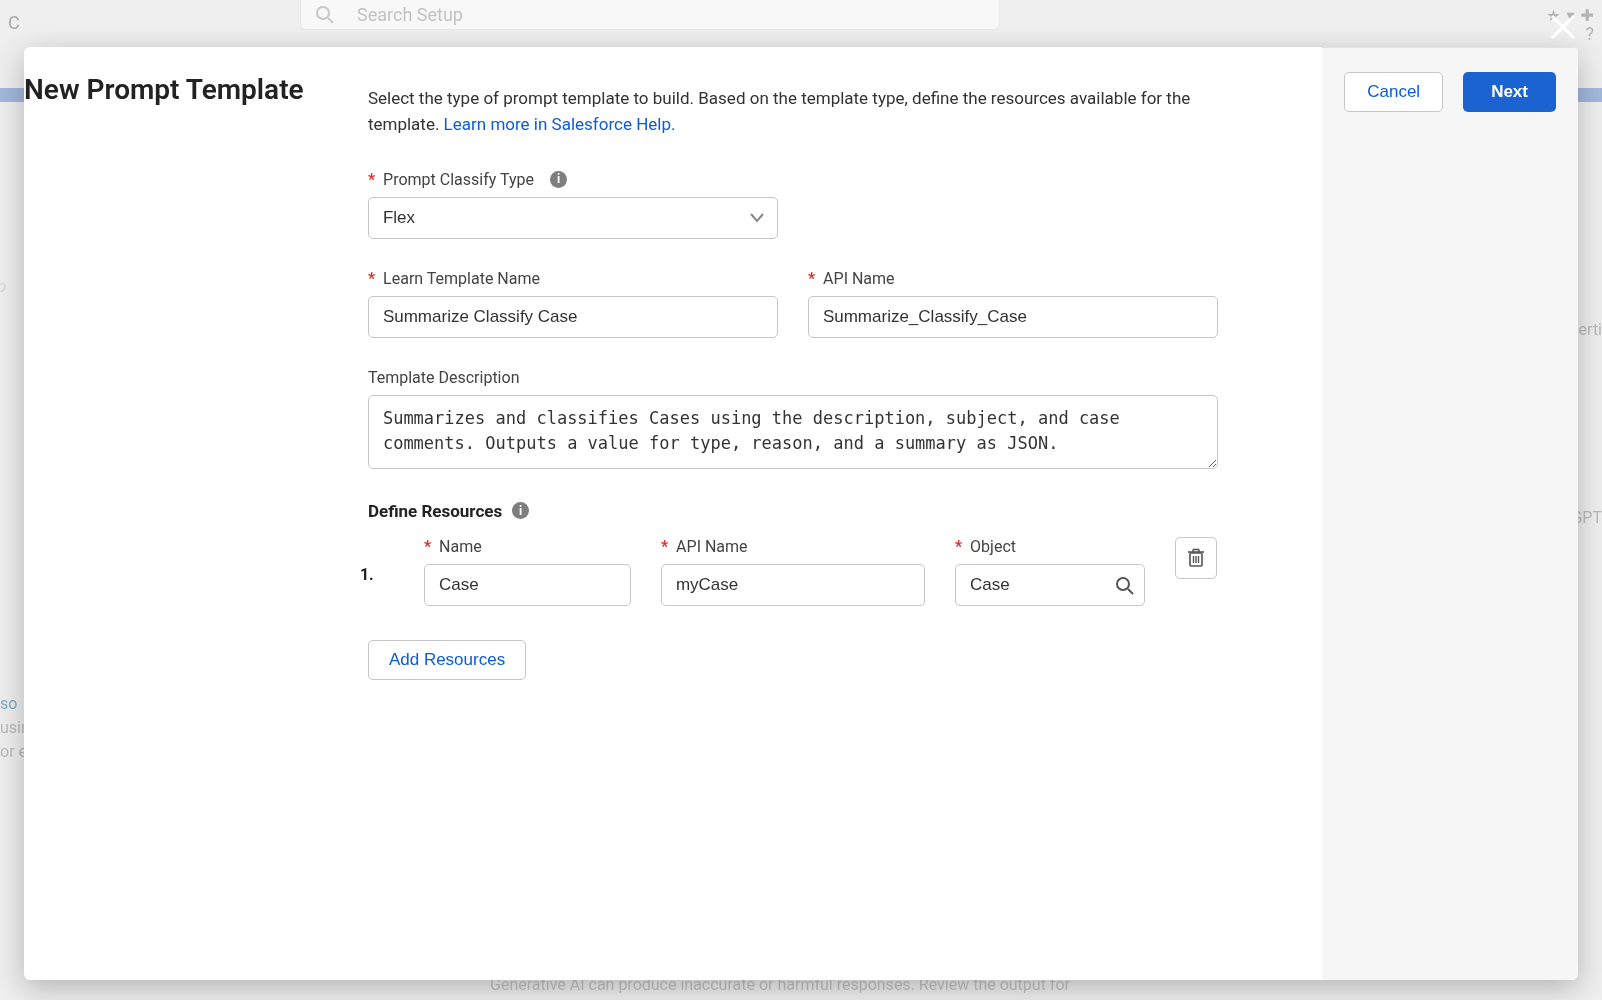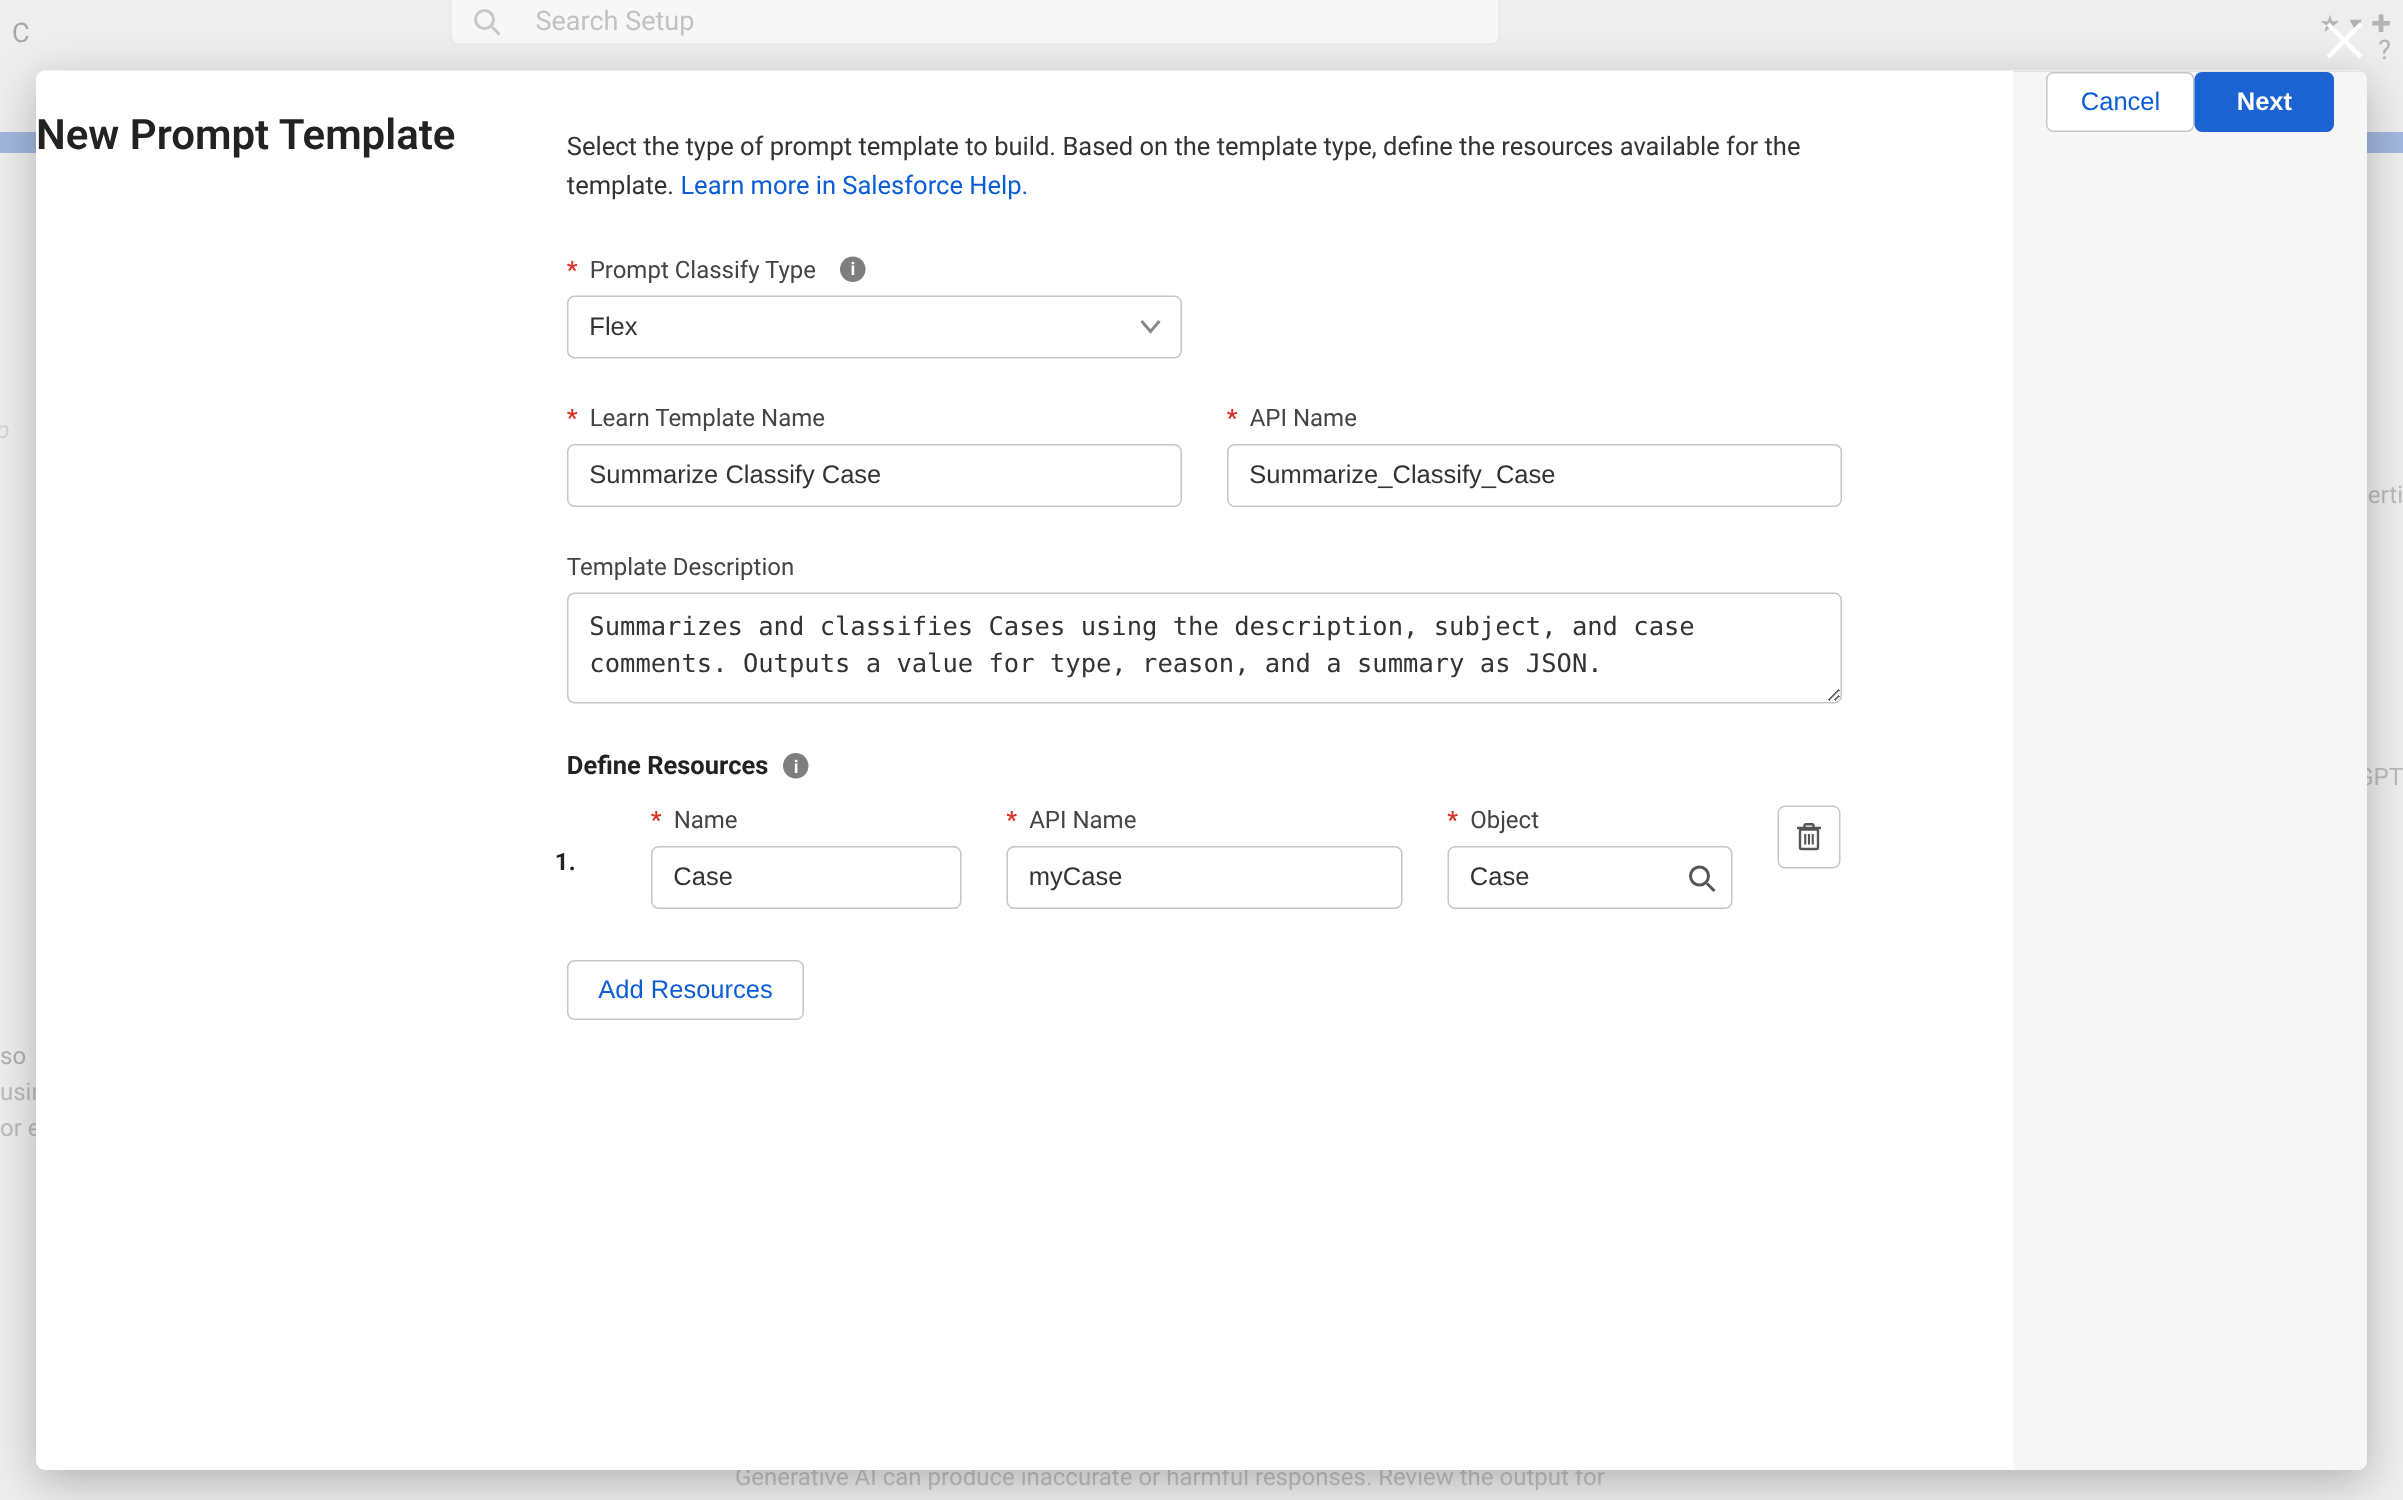--- a/index.html
+++ b/index.html
@@ -328,24 +328,24 @@
       border-radius: 5px;
       background: #fff;
       color: #0b5cd7;
       font-size: 17px;
       cursor: pointer;
     }
 
     .modal-footer {
       border-top: 1px solid #e3e3e3;
       background: #f6f6f6;
-      padding: 0 22px;
+      padding: 24px 22px;
       display: flex;
       justify-content: flex-end;
-      gap: 0;
+      gap: 20px;
       margin-left: 40px;
     }
 
     .btn-secondary {
       height: 40px;
       padding: 0 22px;
       border: 1px solid #c6c6c6;
       border-radius: 5px;
       background: #fff;
       color: #0b5cd7;
@@ -390,21 +390,21 @@
     <span>✚</span>
   </div>
   <div class="bg-left-text1">C</div>
 
   <div class="bg-left-text3">mp</div>
   <div class="bg-right-help">?</div>
   <div class="bg-bottom-text">Generative AI can produce inaccurate or harmful responses. Review the output for</div>
 </div>
 <div style="position:absolute; right:0; top:320px; color:#888;font-size:16px;opacity:0.5">erti</div>
 <div style="position:absolute; right:0; top:508px; color:#888;font-size:16px;opacity:0.5">GPT</div>
-<div style="position:absolute; left:0; top:694px; color:#737373;font-size:16px;opacity:0.5">so</div>
+<div style="position:absolute; left:0; top:694px; color:#0369a1;font-size:16px;opacity:0.5">so</div>
 <div style="position:absolute; left:0; top:718px; color:#888;font-size:16px;opacity:0.5">using</div>
 <div style="position:absolute; left:0; top:742px; color:#888;font-size:16px;opacity:0.5">or e</div>
 
 <div class="modal-wrap">
   <span class="close-x">
     <svg width="30" height="30" viewBox="0 0 30 30">
         <line x1="4" y1="4" x2="26" y2="26" stroke="#fff" stroke-width="3"></line>
         <line x1="26" y1="4" x2="4" y2="26" stroke="#fff" stroke-width="3"></line>
       </svg>
   </span>

